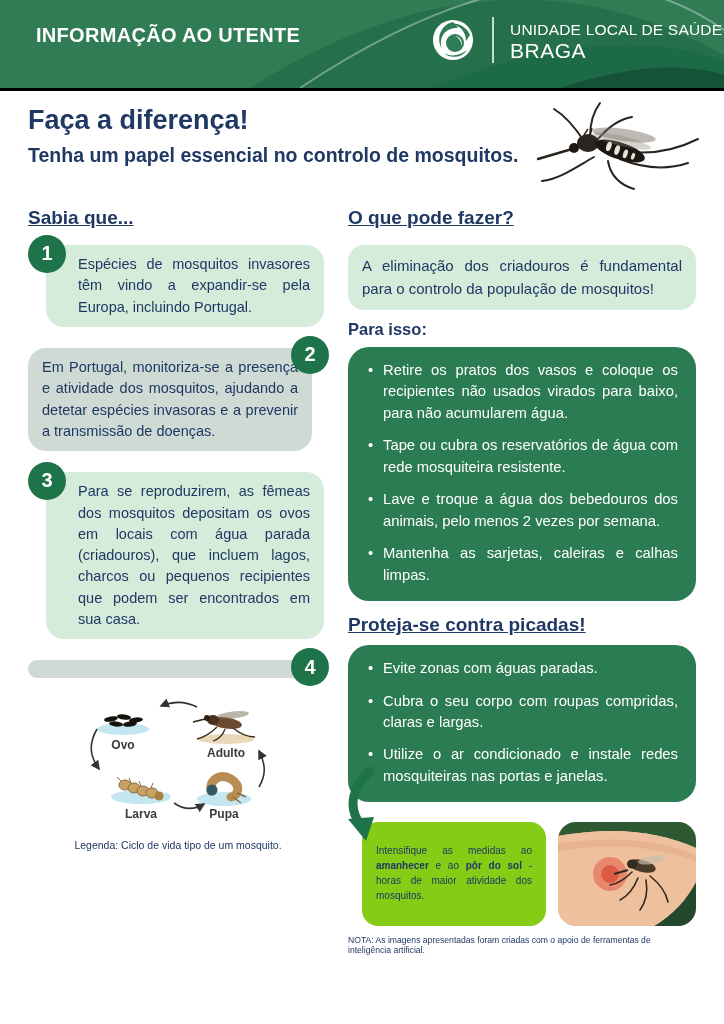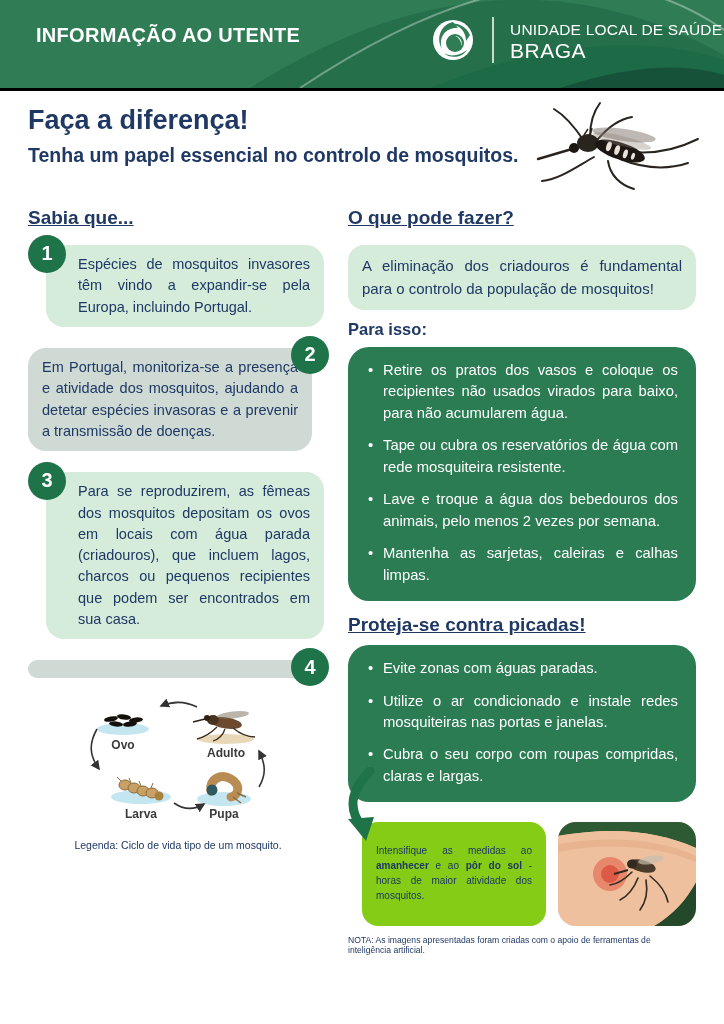--- a/index.html
+++ b/index.html
@@ -212,22 +212,22 @@
           <li><span>Lave e troque a água dos bebedouros dos animais, pelo menos 2 vezes por semana.</span></li>
           <li><span>Mantenha as sarjetas, caleiras e calhas limpas.</span></li>
         </ul>
       </div>
 
       <h2 class="protect-heading">Proteja-se contra picadas!</h2>
 
       <div class="green-box">
         <ul>
           <li><span>Evite zonas com águas paradas.</span></li>
+          <li><span>Cubra o seu corpo com roupas compridas, claras e largas.</span></li>
           <li><span>Utilize o ar condicionado e instale redes mosquiteiras nas portas e janelas.</span></li>
-          <li><span>Cubra o seu corpo com roupas compridas, claras e largas.</span></li>
         </ul>
       </div>
 
       <div class="bottom-row">
         <svg class="arrow-svg" width="52" height="80" viewBox="0 0 52 80">
           <path d="M30,4 C10,24 8,42 22,60" fill="none" stroke="#1e7348" stroke-width="9" stroke-linecap="round"></path>
           <path d="M8,52 L26,74 L34,50 Z" fill="#1e7348"></path>
         </svg>
         <div class="intensify-bubble">
           <span>Intensifique as medidas ao </span><b>amanhecer</b><span> e ao </span><b>pôr do sol</b><span> - horas de maior atividade dos mosquitos.</span>

